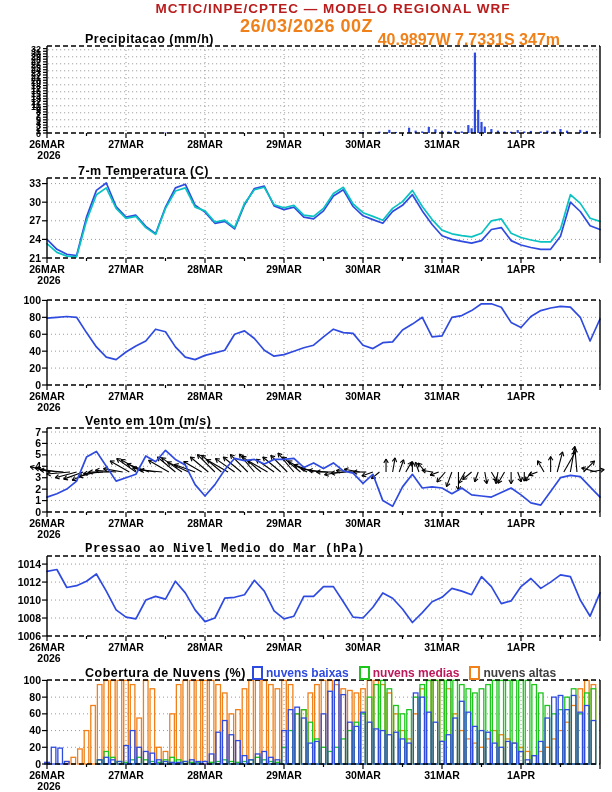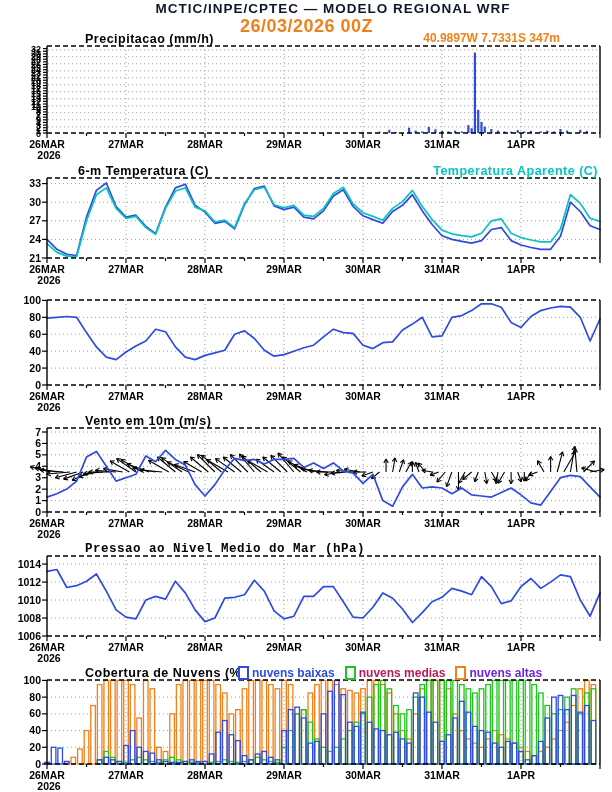--- a/index.html
+++ b/index.html
@@ -8,30 +8,30 @@
   #chart-svg{position:absolute;left:0;top:0;}
   svg text{font-family:"Liberation Sans",sans-serif;font-weight:bold;fill:#000;}
   .ylab{font-size:10.5px;}
   .ylabS{font-size:9px;}
   .xlab{font-size:10.5px;}
   .grid{stroke:#9a9a9a;stroke-width:1;stroke-dasharray:1 3;}
   .frameD{stroke:#000;stroke-width:1.4;stroke-dasharray:5 3;}
   .frameS{stroke:#000;stroke-width:1.4;}
   .tick{stroke:#000;stroke-width:1.2;}
   .hline1{position:absolute;top:1px;left:60px;right:6px;text-align:center;
-          font-size:13.5px;font-weight:bold;letter-spacing:1px;color:#0f172a;}
+          font-size:13.5px;font-weight:bold;letter-spacing:1px;color:#b91c1c;}
   .hstation{position:absolute;top:16px;left:31px;font-size:12.5px;font-weight:bold;
             letter-spacing:0.5px;color:#f08019;}
   .hdate{position:absolute;top:16px;left:240px;font-size:18px;font-weight:bold;
          letter-spacing:0.5px;color:#f08019;}
   .hloc{position:absolute;top:31px;left:358px;width:202px;text-align:right;
-        font-size:12px;font-weight:bold;color:#f08019;}
+        font-size:16px;font-weight:bold;color:#f08019;}
   .ptitle{position:absolute;font-size:12.5px;font-weight:bold;color:#000;letter-spacing:0.5px;white-space:nowrap;padding-left:18px;}
   .ptitle2{position:absolute;font-size:12.5px;font-weight:bold;color:#0ac2c2;letter-spacing:0.5px;white-space:nowrap;}
-  .legend{position:absolute;top:666px;left:238px;display:flex;gap:10px;align-items:center;}
+  .legend{position:absolute;top:666px;left:238px;display:flex;gap:10px;align-items:center;padding-left:14px;}
   .legend-item{display:flex;align-items:center;gap:3px;font-size:12px;font-weight:bold;white-space:nowrap;}
   .swatch{display:inline-block;width:7px;height:10px;border:2px solid #000;background:#fff;}
 </style>
 </head>
 <body>
 
 <div id="page">
   <div class="hline1">MCTIC/INPE/CPTEC — MODELO REGIONAL WRF</div>
   <div class="hdate">26/03/2026 00Z</div>
   <div class="hloc">40.9897W 7.7331S 347m</div>
@@ -962,33 +962,32 @@
           <text x="284" y="779" class="xlab" text-anchor="middle">29MAR</text>
           <text x="363" y="779" class="xlab" text-anchor="middle">30MAR</text>
           <text x="442" y="779" class="xlab" text-anchor="middle">31MAR</text>
           <text x="521" y="779" class="xlab" text-anchor="middle">1APR</text>
           <text x="49" y="790" class="xlab" text-anchor="middle">2026</text>
         </g>
       </g>
     </svg>
 
   <div class="ptitle" style="left:67px;top:32px;">Precipitacao (mm/h)</div>
-  <div class="ptitle" style="left:60px;top:164px;">6-m Temperatura (C)</div>
-  <div class="ptitle2" style="right:14px;top:164px;">Temperatura Aparente (C)</div>
+  <div class="ptitle" style="left:60px;top:164px;">7-m Temperatura (C)</div>
   <div class="ptitle" style="left:67px;top:414px;">Vento em 10m (m/s)</div>
   <div class="ptitle" style="left:67px;top:542px;font-family:Liberation Mono, monospace;">Pressao ao Nivel Medio do Mar (hPa)</div>
   <div class="ptitle" style="left:67px;top:666px;">Cobertura de Nuvens (%)</div>
 
   <div class="legend">
     <div class="legend-item">
       <span class="swatch" style="border-color: rgb(47, 75, 223);"></span>
       <span style="color: rgb(47, 75, 223);">nuvens baixas</span>
     </div>
     <div class="legend-item">
       <span class="swatch" style="border-color: rgb(29, 197, 29);"></span>
       <span style="color: #be185d;">nuvens medias</span>
     </div>
     <div class="legend-item">
       <span class="swatch" style="border-color: rgb(240, 128, 25);"></span>
-      <span style="color: #6d28d9;">nuvens altas</span>
+      <span style="color: #404040;">nuvens altas</span>
     </div>
   </div>
 </div>
 
 </body></html>

